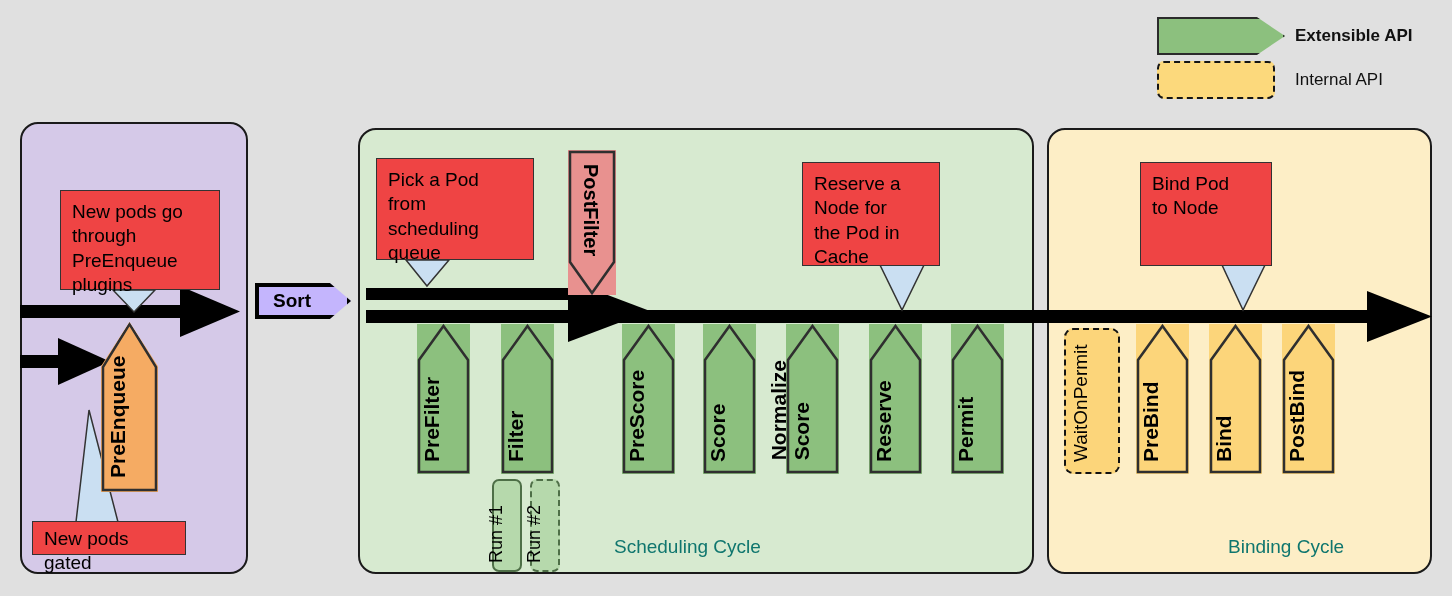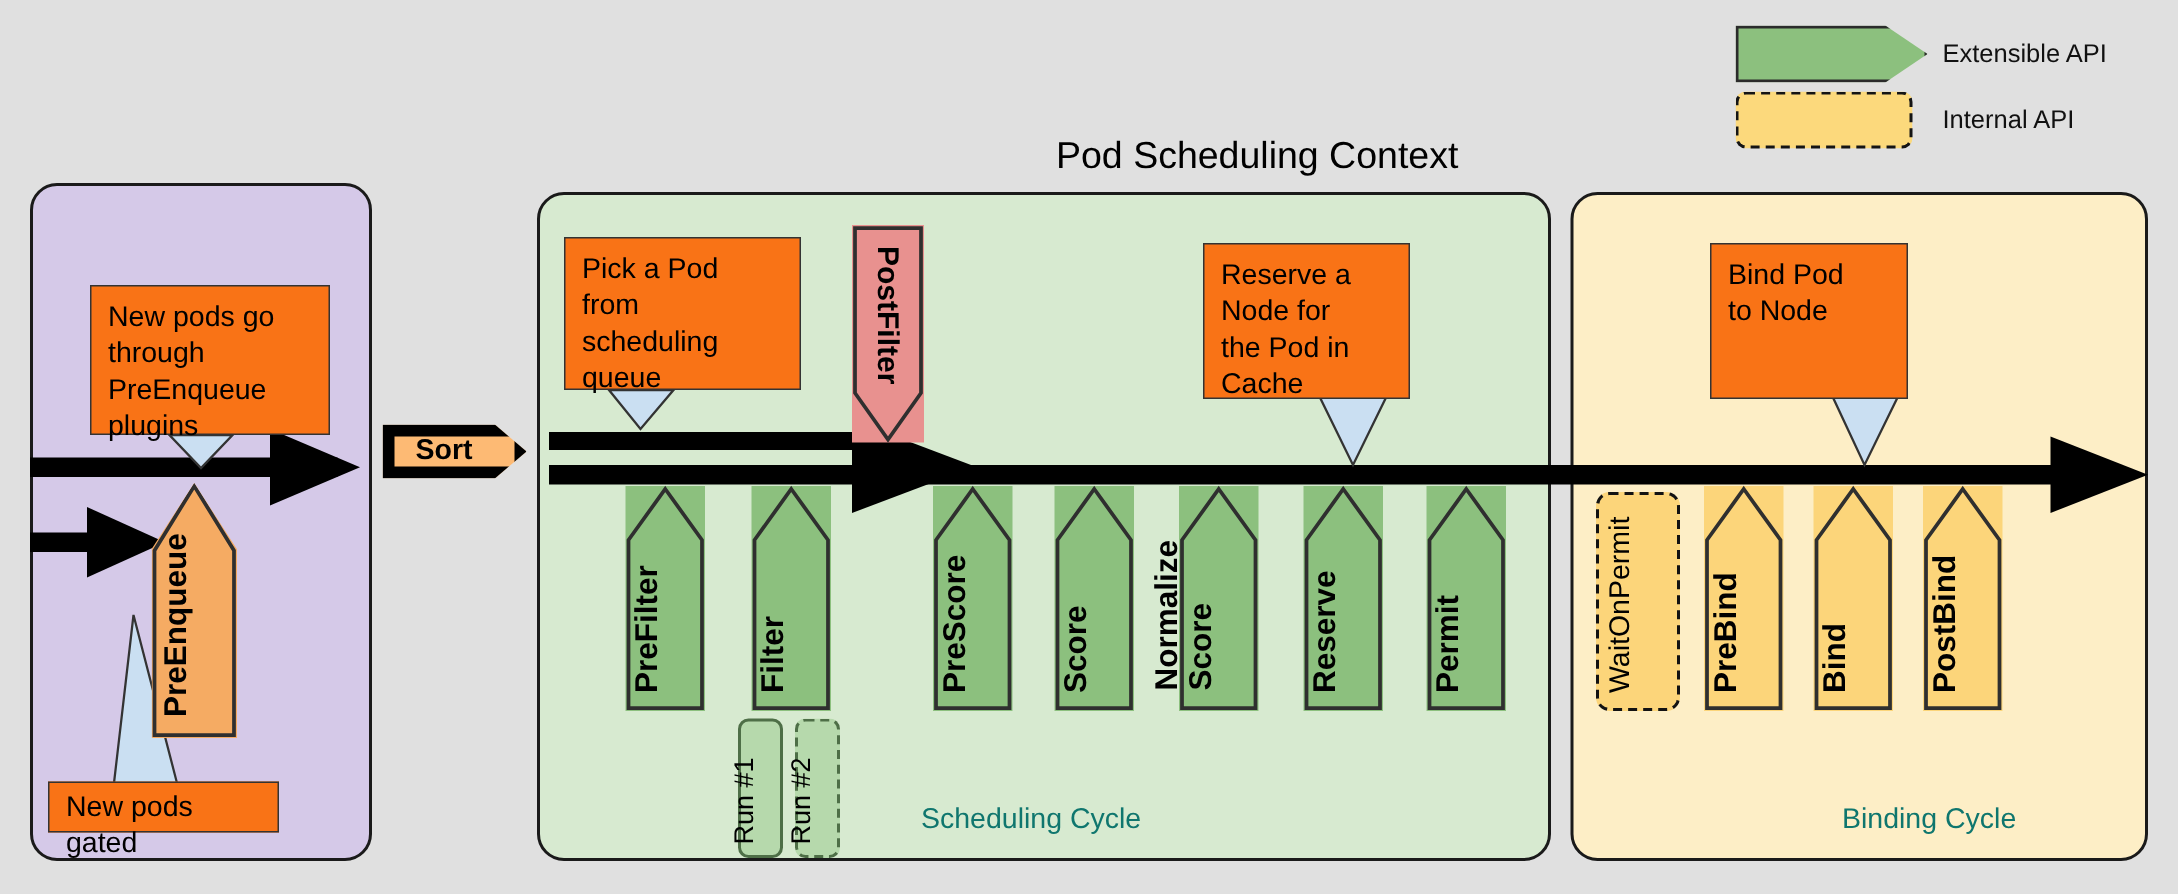--- a/index.html
+++ b/index.html
@@ -61,21 +61,21 @@
   .legend-label {
     position: absolute;
     font-size: 17px;
     color: #111;
     white-space: nowrap;
   }
 
   
   .callout {
     position: absolute;
-    background: #f97316;
+    background: #ef4444;
     border: 1.5px solid #333;
     box-sizing: border-box;
     font-size: 19px;
     line-height: 1.28;
     color: #000;
     padding: 9px 28px 4px 11px;
   }
 
   
   .uparrow {
@@ -139,22 +139,22 @@
     transform-origin: left bottom;
     transform: rotate(-90deg);
     white-space: nowrap;
     font-size: 18px;
     color: #000;
   }
 
   
   .sort-badge {
     position: absolute;
-    background: #fdba74;
-    border: 8px solid #000000;
+    background: #c4b5fd;
+    border: 4px solid #000000;
     box-sizing: border-box;
     clip-path: polygon(0 0, 78% 0, 100% 50%, 78% 100%, 0 100%);
     display: flex;
     align-items: center;
   }
   .sort-badge .lbl {
     font-weight: bold;
     font-size: 19px;
     color: #000;
     padding-left: 14px;
@@ -187,26 +187,25 @@
     pointer-events: none;
     overflow: visible;
   }
 </style>
 </head>
 <body>
 
 <div id="stage">
 
   <div class="legend-arrow" style="left:1157px; top:17px; width:128px; height:38px;"></div>
-  <div class="legend-label" style="left:1295px; top:26px;">Extensible API</div>
+  <div class="legend-label" style="left:1295px; top:26px;font-weight:bold;">Extensible API</div>
 
   <div class="legend-rect" style="left:1157px; top:61px; width:118px; height:38px;"></div>
   <div class="legend-label" style="left:1295px; top:70px;">Internal API</div>
 
-  <div class="ctx-title" style="left:704px; top:90px;">Pod Scheduling Context</div>
 
   <div class="container-box purple-box" style="left:20px; top:122px; width:228px; height:452px;"></div>
 
   <div class="container-box green-box" style="left:358px; top:128px; width:676px; height:446px;"></div>
   <div class="cycle-label" style="left:614px; top:536px;">Scheduling Cycle</div>
 
   <div class="container-box yellow-box" style="left:1047px; top:128px; width:385px; height:446px;"></div>
   <div class="cycle-label" style="left:1228px; top:536px;">Binding Cycle</div>
 
   <svg class="overlay" viewBox="0 0 1452 596">

